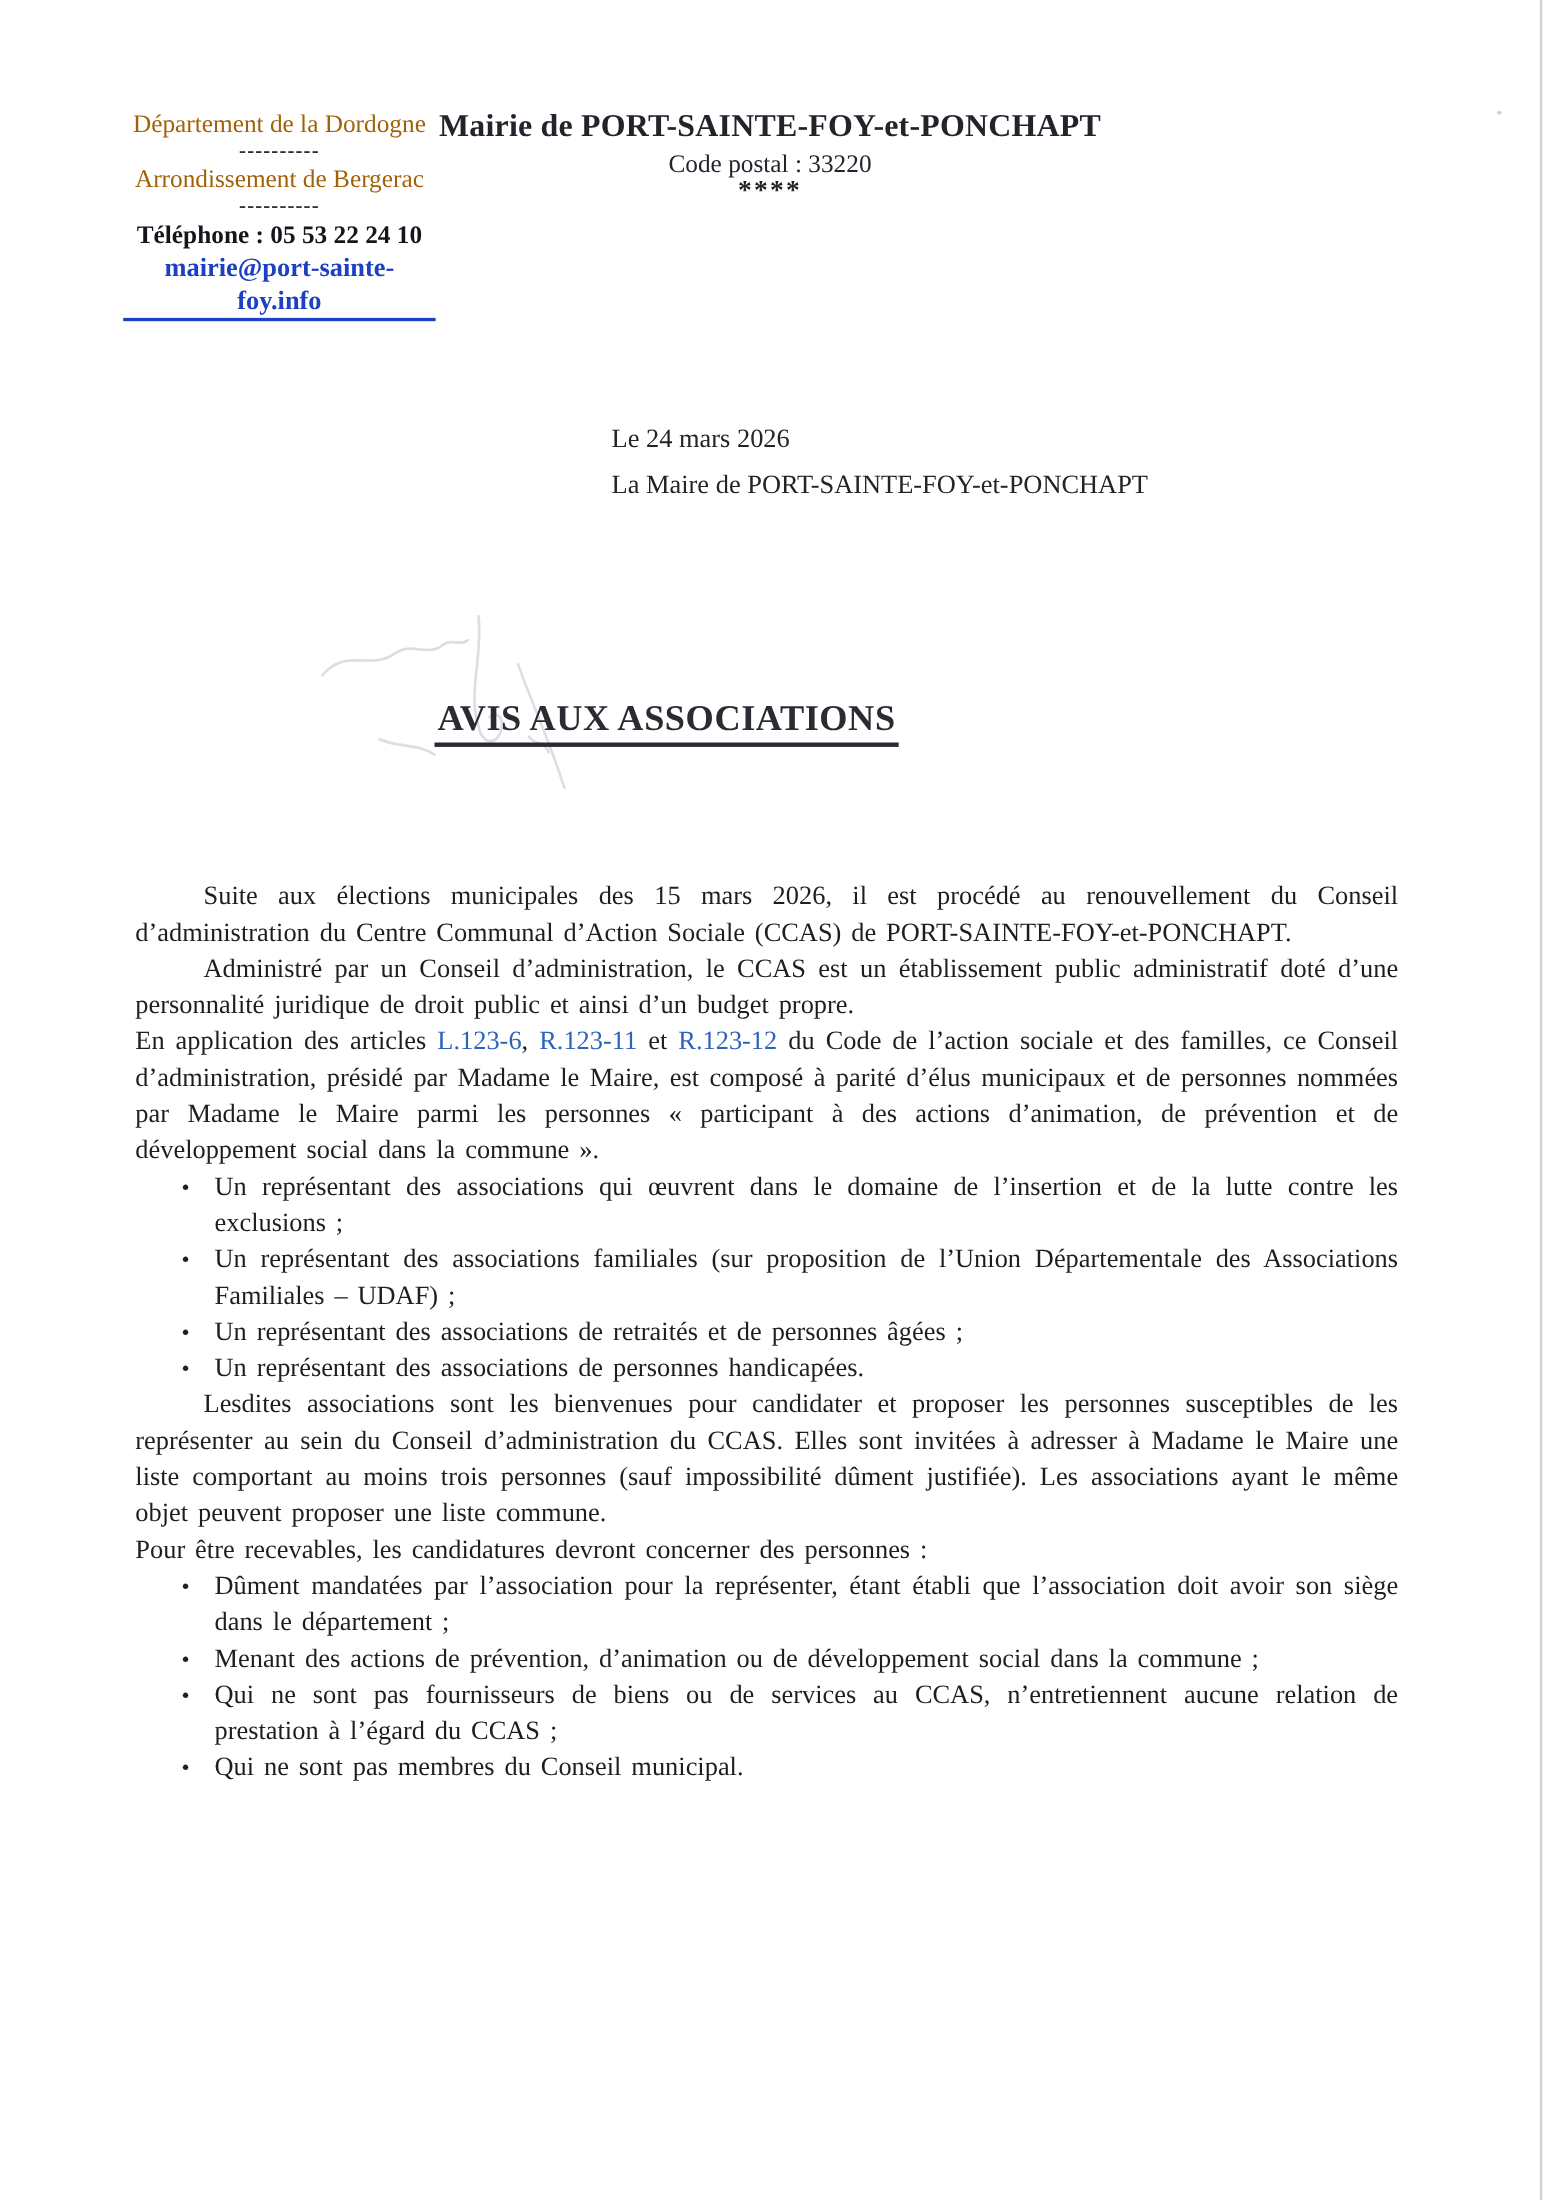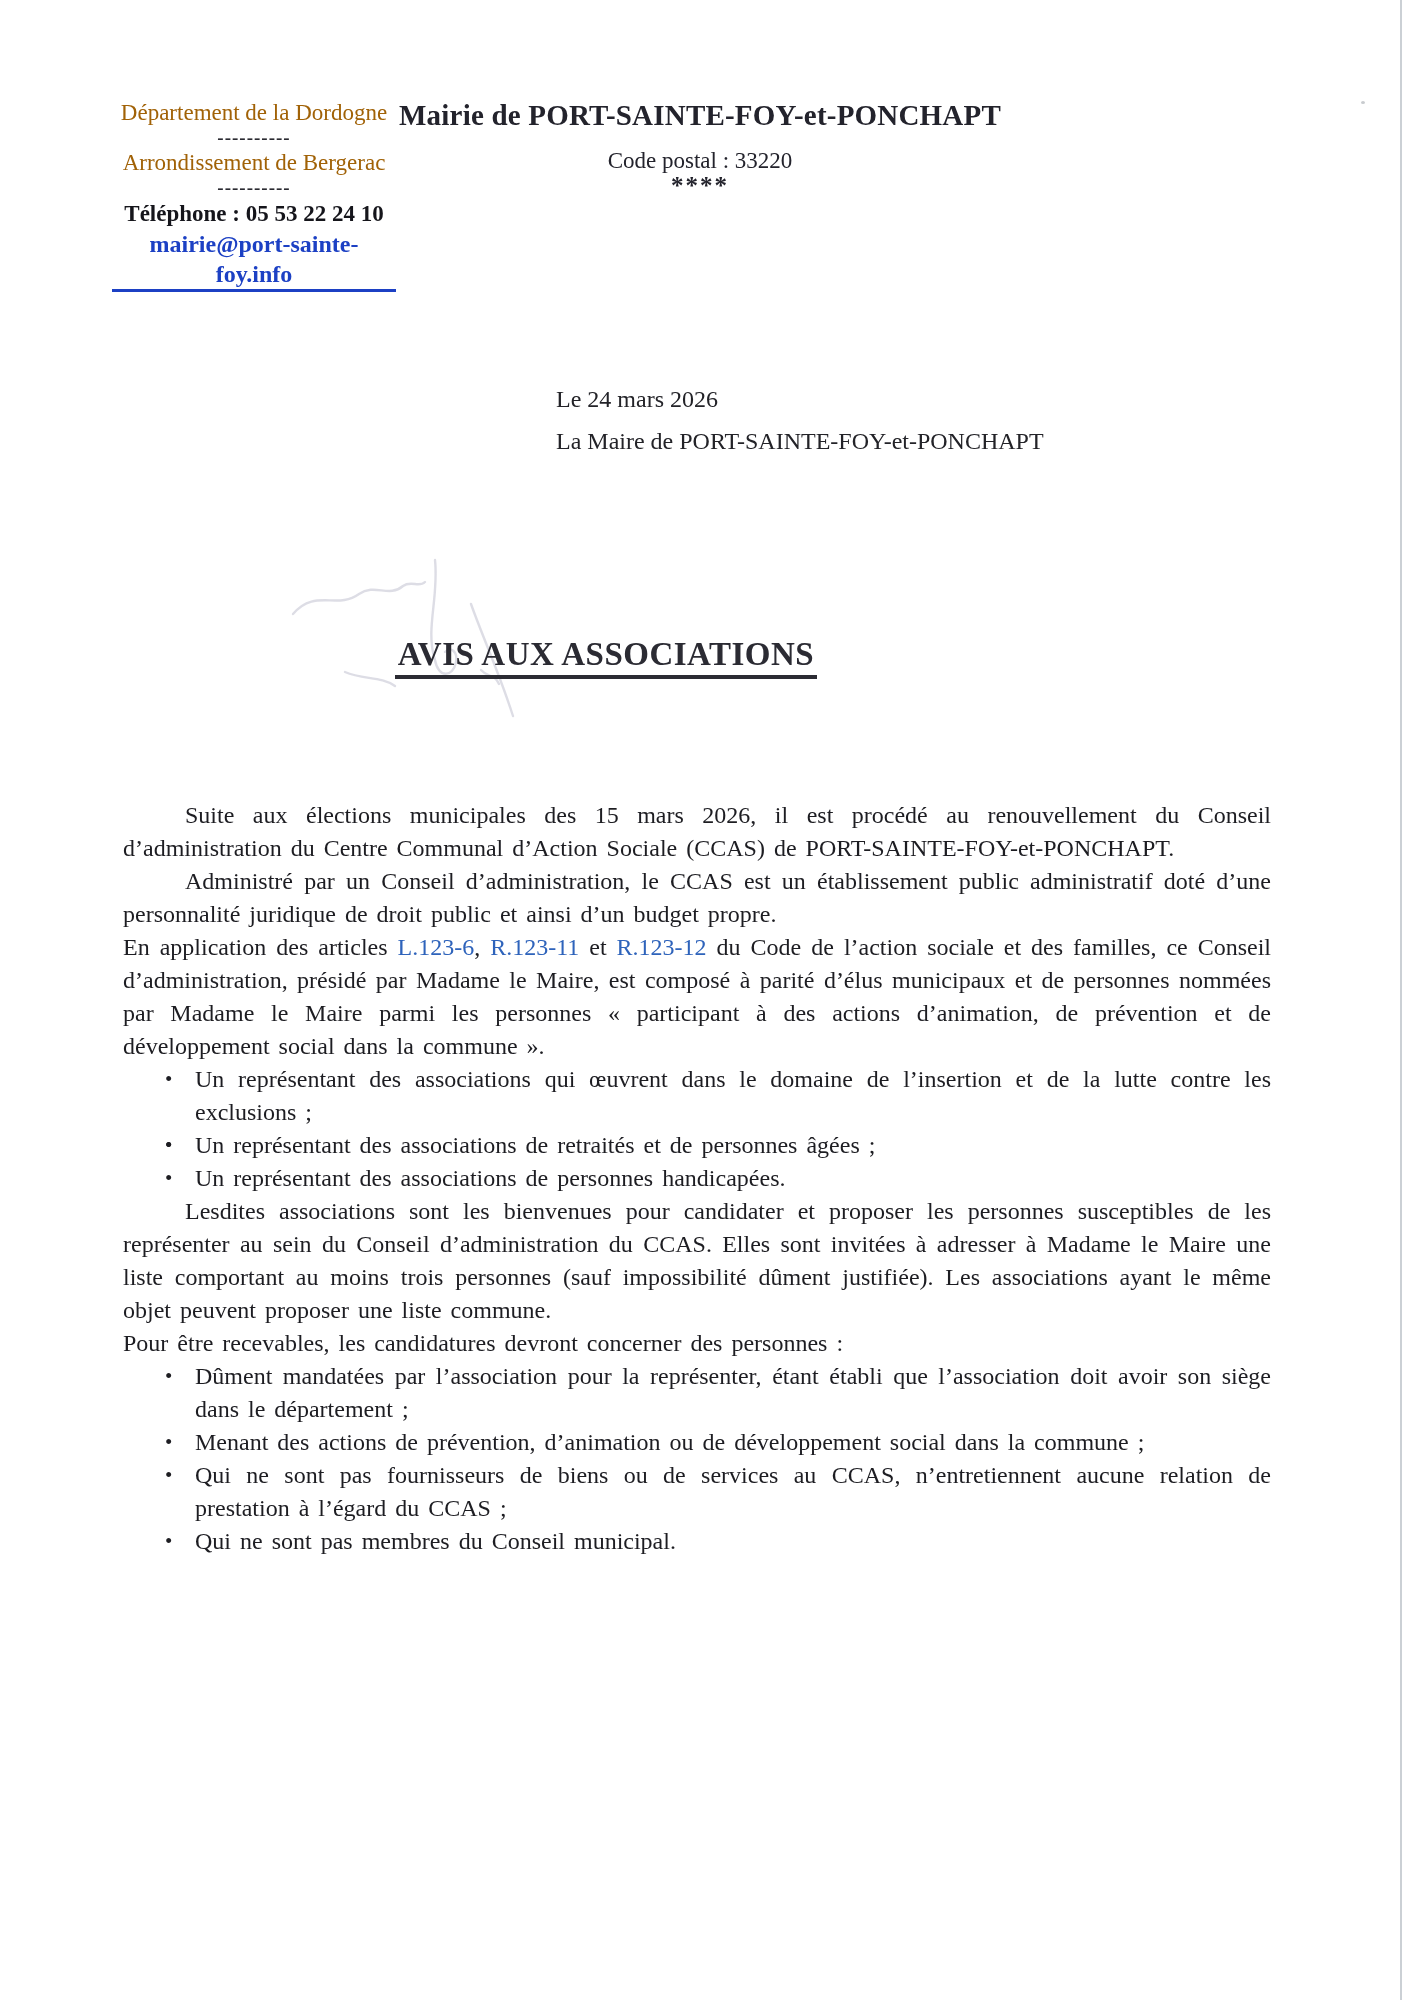--- a/index.html
+++ b/index.html
@@ -16,21 +16,21 @@
   .hdr-left{position:absolute;left:112px;top:98px;width:284px;text-align:center;}
   .hdr-left .ln{font-size:23px;line-height:30px;color:#a16207;}
   .hdr-left .sep{font-size:19px;line-height:20px;font-weight:bold;letter-spacing:1px;color:#2a2a31;}
   .hdr-left .phone{font-size:23px;line-height:31px;font-weight:bold;color:#15151b;}
   .hdr-left .email{display:inline-block;font-size:24px;line-height:30px;font-weight:bold;
       color:#1c40c4;text-decoration:none;border-bottom:3px solid #1c40c4;cursor:pointer;}
 
   
   .hdr-right{position:absolute;left:380px;top:96px;width:640px;text-align:center;}
   .hdr-right .mairie{font-size:29px;line-height:38px;font-weight:bold;color:#23232c;letter-spacing:.2px;}
-  .hdr-right .postal{font-size:23px;line-height:30px;color:#23232c;margin-top:12px;}
+  .hdr-right .postal{font-size:23px;line-height:30px;color:#23232c;}
   .hdr-right .stars{font-size:25px;line-height:20px;font-weight:bold;color:#23232c;letter-spacing:2px;}
 
   .date-line{position:absolute;left:556px;top:338px;font-size:24px;color:#232328;margin-top:48px;}
   .sender-line{position:absolute;left:556px;top:428px;font-size:24px;color:#232328;}
 
   .doc-title{position:absolute;left:0;top:636px;width:1212px;text-align:center;}
   .doc-title span{display:inline-block;font-size:33px;font-weight:bold;color:#2b2b33;
       letter-spacing:.5px;border-bottom:4px solid #2b2b33;padding:0 3px 2px 3px;}
 
   
@@ -82,21 +82,21 @@
   <div class="doc-title">
     <span>AVIS AUX ASSOCIATIONS</span>
   </div>
 
   <div class="bodytext">
     <p class="indent">Suite aux élections municipales des 15 mars 2026, il est procédé au renouvellement du Conseil d’administration du Centre Communal d’Action Sociale (CCAS) de PORT-SAINTE-FOY-et-PONCHAPT.</p>
     <p class="indent">Administré par un Conseil d’administration, le&nbsp;CCAS&nbsp;est un établissement public administratif doté d’une personnalité juridique de droit public et ainsi d’un budget propre.</p>
     <p><span>En application des articles </span><a class="lnk">L.123-6</a><span>, </span><a class="lnk">R.123-11</a><span> et </span><a class="lnk">R.123-12</a><span> du Code de l’action sociale et des familles, ce Conseil d’administration, présidé par Madame le Maire, est composé à parité d’élus&nbsp;municipaux et de personnes nommées par Madame le Maire parmi les personnes «&nbsp;participant à des actions d’animation, de prévention et de développement social dans la commune&nbsp;».</span></p>
     <ul class="blist">
       <li><span class="blt">•</span><span>Un représentant des associations qui œuvrent dans le domaine de l’insertion et de la lutte contre les exclusions&nbsp;;</span></li>
-      <li><span class="blt">•</span></li>
+      <li><span class="blt">•</span><span>Un représentant des associations familiales (sur proposition de l’Union Départementale des Associations Familiales – UDAF)&nbsp;;</span></li>
       <li><span class="blt">•</span><span>Un représentant des associations de retraités et de personnes âgées&nbsp;;</span></li>
       <li><span class="blt">•</span><span>Un représentant des associations de personnes handicapées.</span></li>
     </ul>
     <p class="indent">Lesdites associations sont les bienvenues pour candidater et proposer les personnes susceptibles de les représenter au sein du Conseil d’administration du&nbsp;CCAS. Elles sont&nbsp;invitées à adresser à Madame le Maire une liste comportant au moins trois personnes (sauf&nbsp;impossibilité dûment justifiée). Les associations ayant le même objet peuvent proposer une liste commune.</p>
     <p>Pour être recevables, les candidatures devront concerner des personnes&nbsp;:</p>
     <ul class="blist">
       <li><span class="blt">•</span><span>Dûment mandatées par l’association pour la représenter, étant établi que l’association doit avoir son siège dans le département&nbsp;;</span></li>
       <li><span class="blt">•</span><span>Menant des actions de prévention, d’animation ou de développement social dans la commune&nbsp;;</span></li>
       <li><span class="blt">•</span><span>Qui ne sont pas fournisseurs de biens ou de services au&nbsp;CCAS, n’entretiennent aucune relation de prestation à l’égard du CCAS&nbsp;;</span></li>
       <li><span class="blt">•</span><span>Qui ne sont pas membres du Conseil municipal.</span></li>

